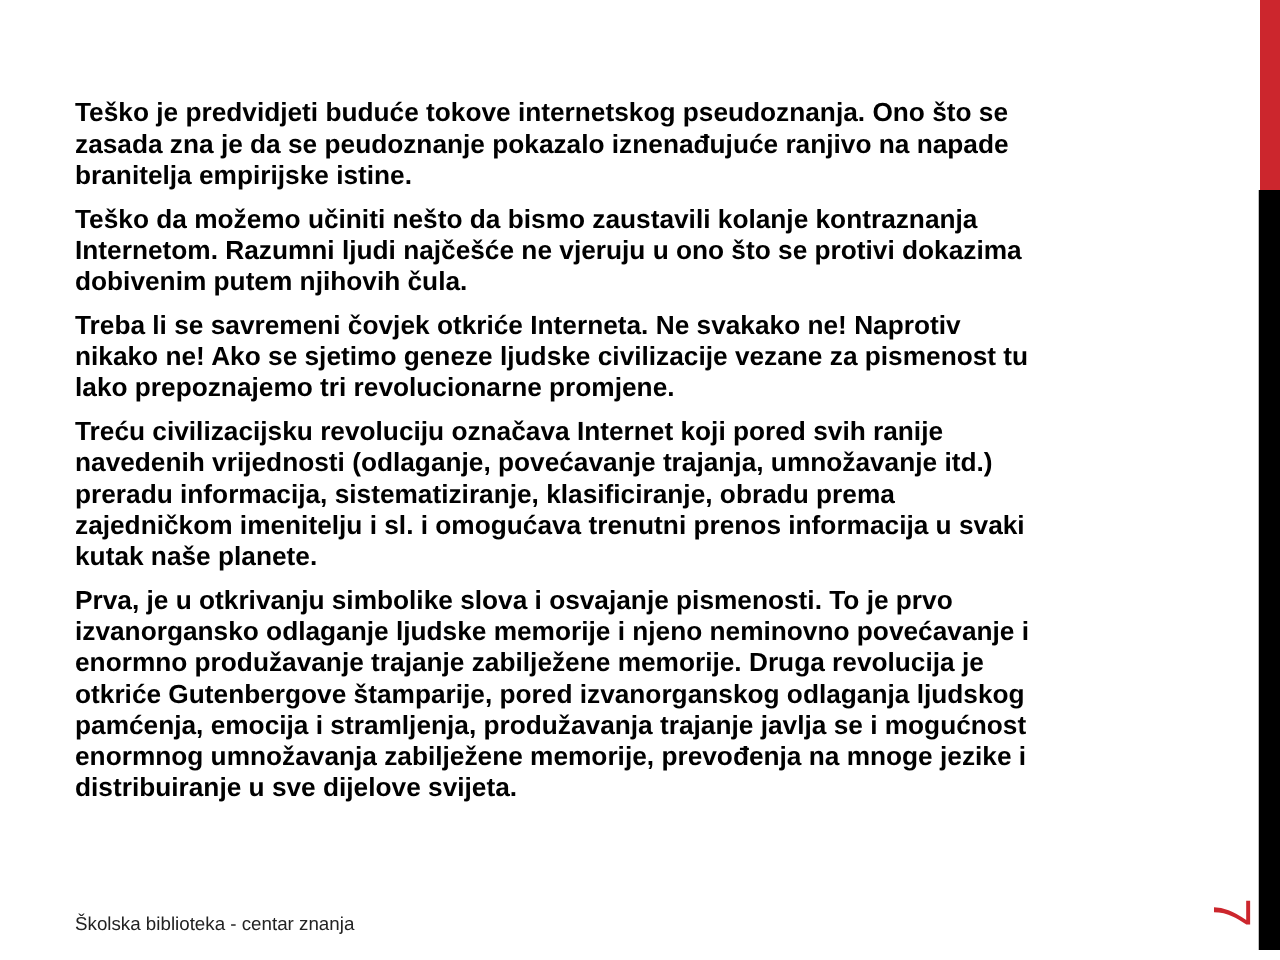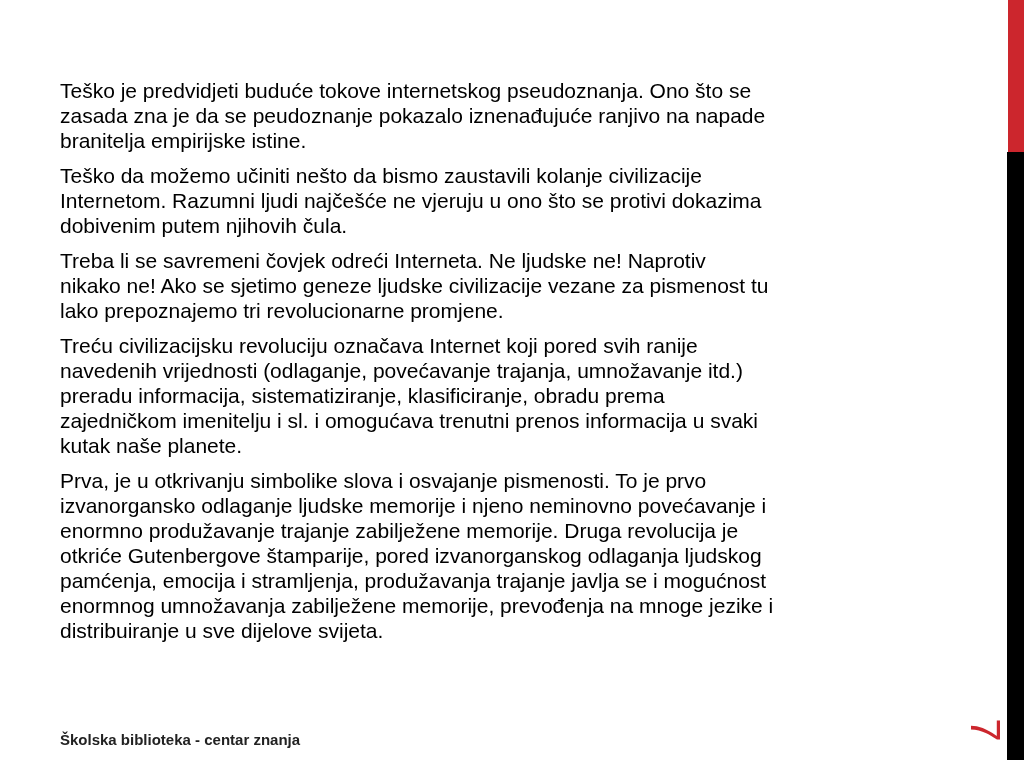--- a/index.html
+++ b/index.html
@@ -18,21 +18,21 @@
     position: absolute;
     inset: 0;
     background: #ffffff;
   }
   .body-text {
     position: absolute;
     left: 60px;
     top: 78px;
     width: 948px;
     color: #000000;
-    font-weight: normal;
+    font-weight: bold;
     font-size: 21px;
     line-height: 25px;
   }
   .paragraph {
     white-space: pre-line;
     margin: 0 0 10px 0;
   }
   .red-stripe {
     position: absolute;
     top: 0;
@@ -62,37 +62,37 @@
     color: #CC262D;
     font-size: 42px;
     font-weight: 400;
     line-height: 1;
   }
   .footer {
     position: absolute;
     left: 60px;
     top: 731px;
     font-size: 15px;
-    font-weight: 700;
+    font-weight: 400;
     color: #222222;
   }
 </style>
 </head>
 <body>
 
 <div class="slide">
 
   <div class="body-text">
     <div class="paragraph">Teško je predvidjeti buduće tokove internetskog pseudoznanja. Ono što se
 zasada zna je da se peudoznanje pokazalo iznenađujuće ranjivo na napade
 branitelja empirijske istine.</div>
-    <div class="paragraph">Teško da možemo učiniti nešto da bismo zaustavili kolanje civilizacije
+    <div class="paragraph">Teško da možemo učiniti nešto da bismo zaustavili kolanje kontraznanja
 Internetom. Razumni ljudi najčešće ne vjeruju u ono što se protivi dokazima
 dobivenim putem njihovih čula.</div>
-    <div class="paragraph">Treba li se savremeni čovjek odreći Interneta. Ne ljudske ne! Naprotiv
+    <div class="paragraph">Treba li se savremeni čovjek otkriće Interneta. Ne svakako ne! Naprotiv
 nikako ne! Ako se sjetimo geneze ljudske civilizacije vezane za pismenost tu
 lako prepoznajemo tri revolucionarne promjene.</div>
     <div class="paragraph">Treću civilizacijsku revoluciju označava Internet koji pored svih ranije
 navedenih vrijednosti (odlaganje, povećavanje trajanja, umnožavanje itd.)
 preradu informacija, sistematiziranje, klasificiranje, obradu prema
 zajedničkom imenitelju i sl. i omogućava trenutni prenos informacija u svaki
 kutak naše planete.</div>
     <div class="paragraph">Prva, je u otkrivanju simbolike slova i osvajanje pismenosti. To je prvo
 izvanorgansko odlaganje ljudske memorije i njeno neminovno povećavanje i
 enormno produžavanje trajanje zabilježene memorije. Druga revolucija je

